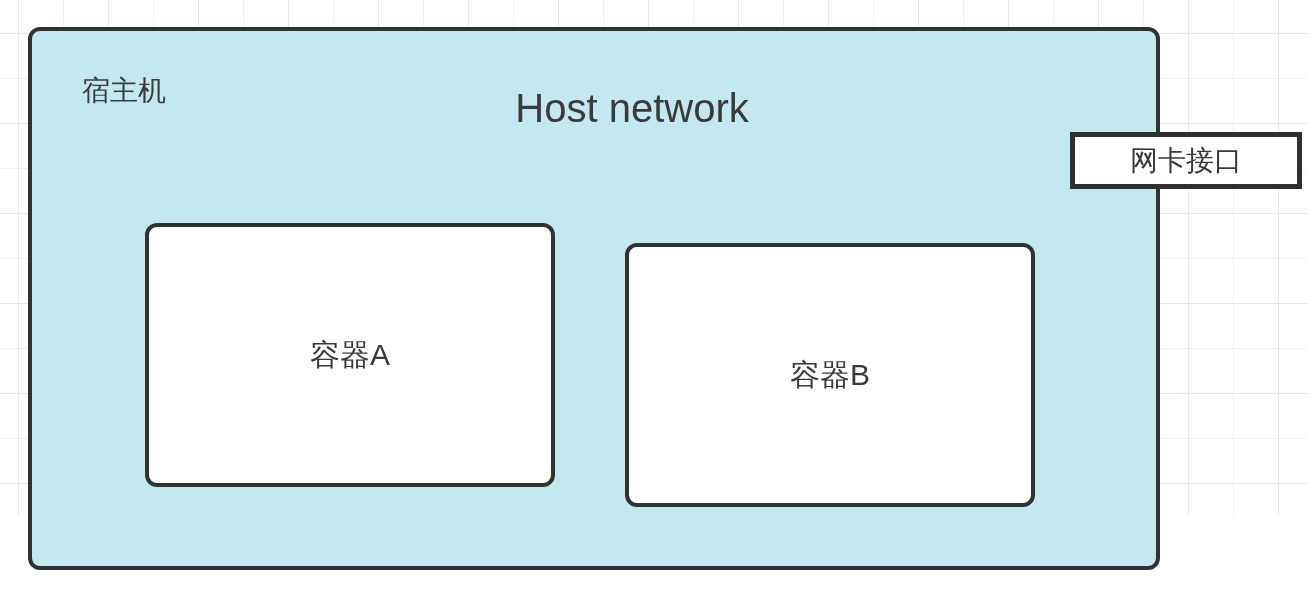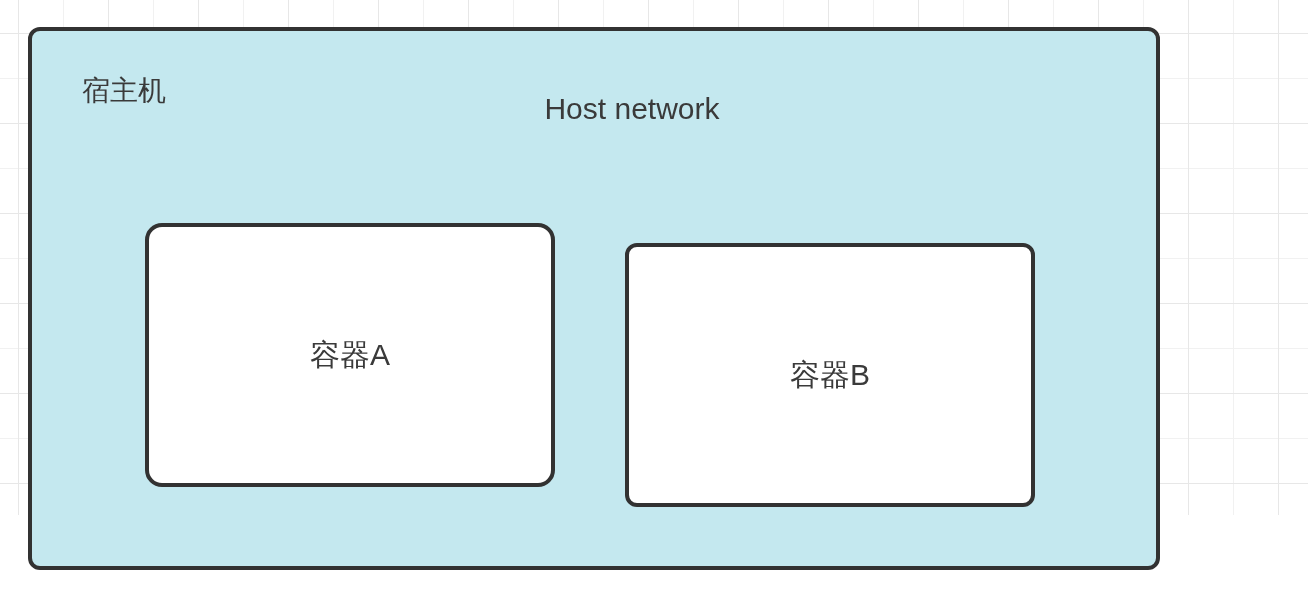--- a/index.html
+++ b/index.html
@@ -41,39 +41,39 @@
     color: #3a3a3a;
     z-index: 2;
     white-space: nowrap;
   }
   .host-title {
     position: absolute;
     left: 432px;
     top: 86px;
     width: 400px;
     text-align: center;
-    font-size: 30px;
+    font-size: 40px;
     line-height: 45px;
     color: #3a3a3a;
     z-index: 2;
   }
   .container-box {
     position: absolute;
     top: 223px;
     width: 410px;
     height: 264px;
     background: #ffffff;
     border: 4px solid #323232;
     border-radius: 12px;
     display: flex;
     align-items: center;
     justify-content: center;
     z-index: 2;
   }
-  .container-box.a { left: 145px; border-radius: 17px; }
+  .container-box.a { left: 145px; }
   .container-box.b { left: 625px; margin-top: 20px; }
   .container-label {
     font-size: 30px;
     color: #3a3a3a;
     white-space: nowrap;
   }
   .nic-box {
     position: absolute;
     left: 1070px;
     top: 132px;
@@ -106,14 +106,17 @@
   </div>
 
   <div class="container-box a" style="background-color: rgb(255, 255, 255);">
     <span class="container-label">容器A</span>
   </div>
 
   <div class="container-box b" style="background-color: rgb(255, 255, 255);">
     <span class="container-label">容器B</span>
   </div>
 
+  <div class="nic-box" style="background-color: rgb(255, 255, 255); border-color: rgb(47, 47, 47);">
+    <span class="nic-label">网卡接口</span>
+  </div>
 
 </div>
 
 </body></html>

